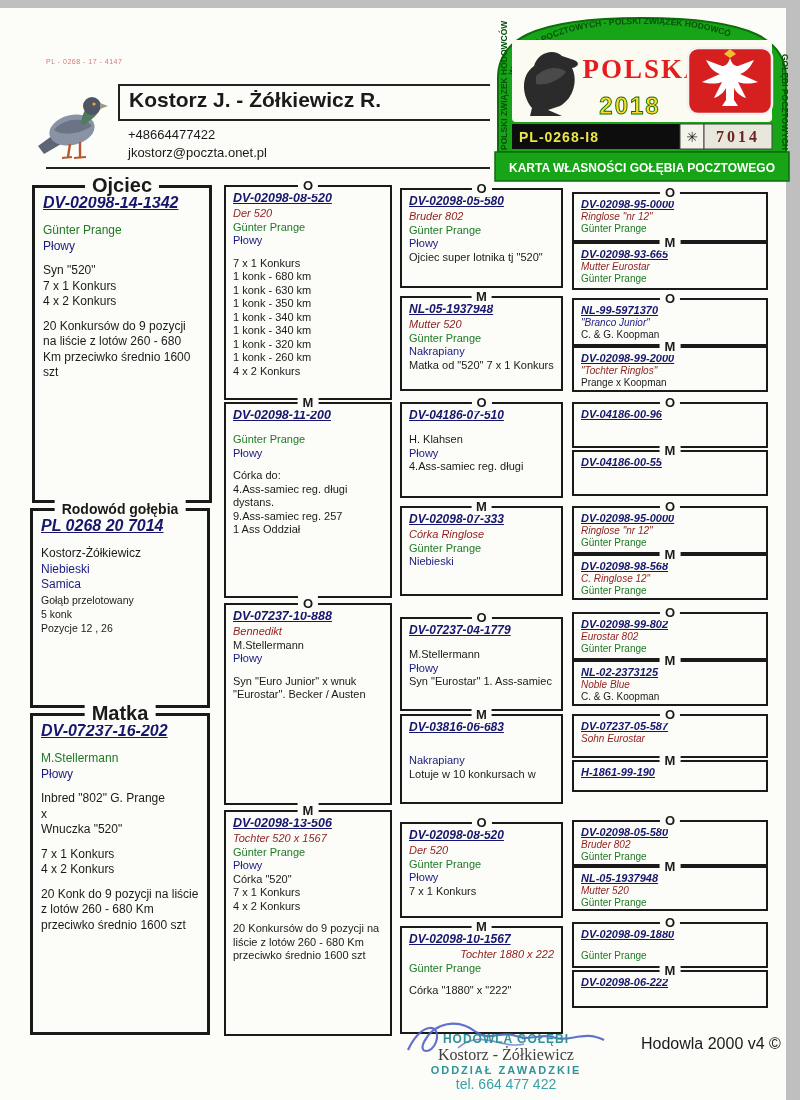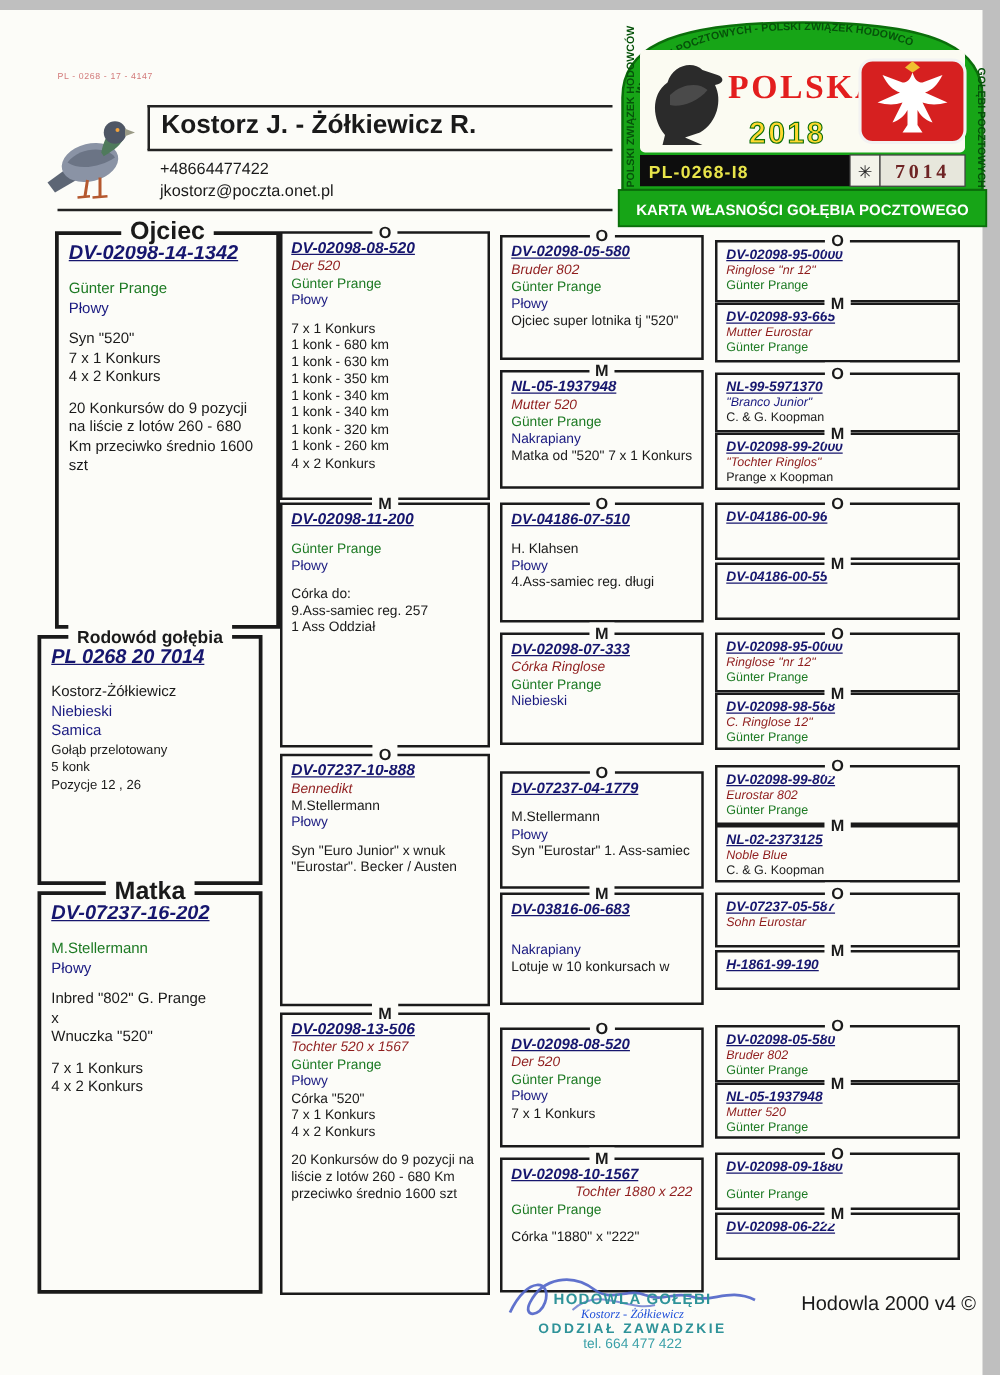--- a/index.html
+++ b/index.html
@@ -30,23 +30,23 @@
   .g4 .ring{font-size:11px;margin-bottom:1px}
   .bline{color:#1a1a1a}
   .g1 .bline{font-size:12px;line-height:15.5px}
   .g2 .bline{font-size:11px;line-height:13.5px}
   .g3 .bline{font-size:11px;line-height:13.5px}
   .g4 .bline{font-size:10px;line-height:12px}
   .bline.small{font-size:10.5px;line-height:14px}
   .bgap{height:9px}
   .footer-stamp{position:absolute;left:406px;top:1032px;width:200px;text-align:center}
   .fs1{color:#2f9399;font-weight:bold;font-size:12px;letter-spacing:1px}
-  .fs2{color:#1d4ed8;font-size:10px;font-family:"Liberation Serif",serif;font-style:italic}
+  .fs2{color:#404040;font-size:16px;font-family:"Liberation Serif",serif;}
   .fs3{color:#2f9399;font-weight:bold;font-size:11px;letter-spacing:2px}
-  .fs4{color:#3aa0a8;font-size:11px}
+  .fs4{color:#3aa0a8;font-size:14px}
   .signature{position:absolute;left:398px;top:1014px;width:224px;height:48px}
   .version{position:absolute;left:641px;top:1035px;font-size:16px}
 </style>
 </head>
 <body>
 
 <div class="page"></div>
 
 <div class="corner-code">PL - 0268 - 17 - 4147</div>
 
@@ -93,21 +93,21 @@
   <rect x="20" y="112" width="168" height="25" fill="#0d0d0d"></rect>
   <text x="27" y="130" font-size="14" font-weight="bold" letter-spacing="1" fill="#e8e44a">PL-0268-I8</text>
   <rect x="188" y="112" width="24" height="25" fill="#f3f3ea" stroke="#444" stroke-width="1"></rect>
   <text x="200" y="130" text-anchor="middle" font-size="14" fill="#2a2a2a">✳</text>
   <rect x="212" y="112" width="68" height="25" fill="#e7e7dc" stroke="#444" stroke-width="1"></rect>
   <text x="246" y="130" text-anchor="middle" font-size="16" font-weight="bold" letter-spacing="3" fill="#6e2424" font-family="Liberation Serif,serif">7014</text>
   <text x="150" y="160" text-anchor="middle" font-size="12" font-weight="bold" fill="#ffffff">KARTA WŁASNOŚCI GOŁĘBIA POCZTOWEGO</text>
 </svg>
 
 <div id="pedigree">
-    <div class="pbox g1" style="left: 44px; top: 185px; width: 180px; height: 318px;">
+    <div class="pbox g1" style="left: 32px; top: 185px; width: 180px; height: 318px;">
       <span class="boxtitle big">Ojciec</span>
       <div class="ring">DV-02098-14-1342</div>
       <div class="bgap"></div>
       <div class="bline" style="color: rgb(29, 122, 36);">Günter Prange</div>
       <div class="bline" style="color: rgb(26, 26, 128);">Płowy</div>
       <div class="bgap"></div>
       <div class="bline">Syn "520"</div>
       <div class="bline">7 x 1 Konkurs</div>
       <div class="bline">4 x 2 Konkurs</div>
       <div class="bgap"></div>
@@ -131,20 +131,21 @@
       <div class="bline" style="color: rgb(29, 122, 36);">M.Stellermann</div>
       <div class="bline" style="color: rgb(26, 26, 128);">Płowy</div>
       <div class="bgap"></div>
       <div class="bline">Inbred "802" G. Prange</div>
       <div class="bline">x</div>
       <div class="bline">Wnuczka "520"</div>
       <div class="bgap"></div>
       <div class="bline">7 x 1 Konkurs</div>
       <div class="bline">4 x 2 Konkurs</div>
       <div class="bgap"></div>
+      <div class="bline">20 Konk do 9 pozycji na liście z lotów 260 - 680 Km przeciwko średnio 1600 szt</div>
     </div>
     <div class="pbox g2" style="left: 224px; top: 185px; width: 168px; height: 215px;">
       <span class="sexlab">O</span>
       <div class="ring">DV-02098-08-520</div>
       <div class="bline" style="color: rgb(143, 29, 29); font-style: italic;">Der 520</div>
       <div class="bline" style="color: rgb(29, 122, 36);">Günter Prange</div>
       <div class="bline" style="color: rgb(26, 26, 128);">Płowy</div>
       <div class="bgap"></div>
       <div class="bline">7 x 1 Konkurs</div>
       <div class="bline">1 konk - 680 km</div>
@@ -157,20 +158,21 @@
       <div class="bline">4 x 2 Konkurs</div>
     </div>
     <div class="pbox g2" style="left: 224px; top: 402px; width: 168px; height: 196px;">
       <span class="sexlab">M</span>
       <div class="ring">DV-02098-11-200</div>
       <div class="bgap"></div>
       <div class="bline" style="color: rgb(29, 122, 36);">Günter Prange</div>
       <div class="bline" style="color: rgb(26, 26, 128);">Płowy</div>
       <div class="bgap"></div>
       <div class="bline">Córka do:</div>
+      <div class="bline">4.Ass-samiec reg. długi dystans.</div>
       <div class="bline">9.Ass-samiec reg. 257</div>
       <div class="bline">1 Ass Oddział</div>
     </div>
     <div class="pbox g2" style="left: 224px; top: 603px; width: 168px; height: 202px;">
       <span class="sexlab">O</span>
       <div class="ring">DV-07237-10-888</div>
       <div class="bline" style="color: rgb(143, 29, 29); font-style: italic;">Bennedikt</div>
       <div class="bline">M.Stellermann</div>
       <div class="bline" style="color: rgb(26, 26, 128);">Płowy</div>
       <div class="bgap"></div>

